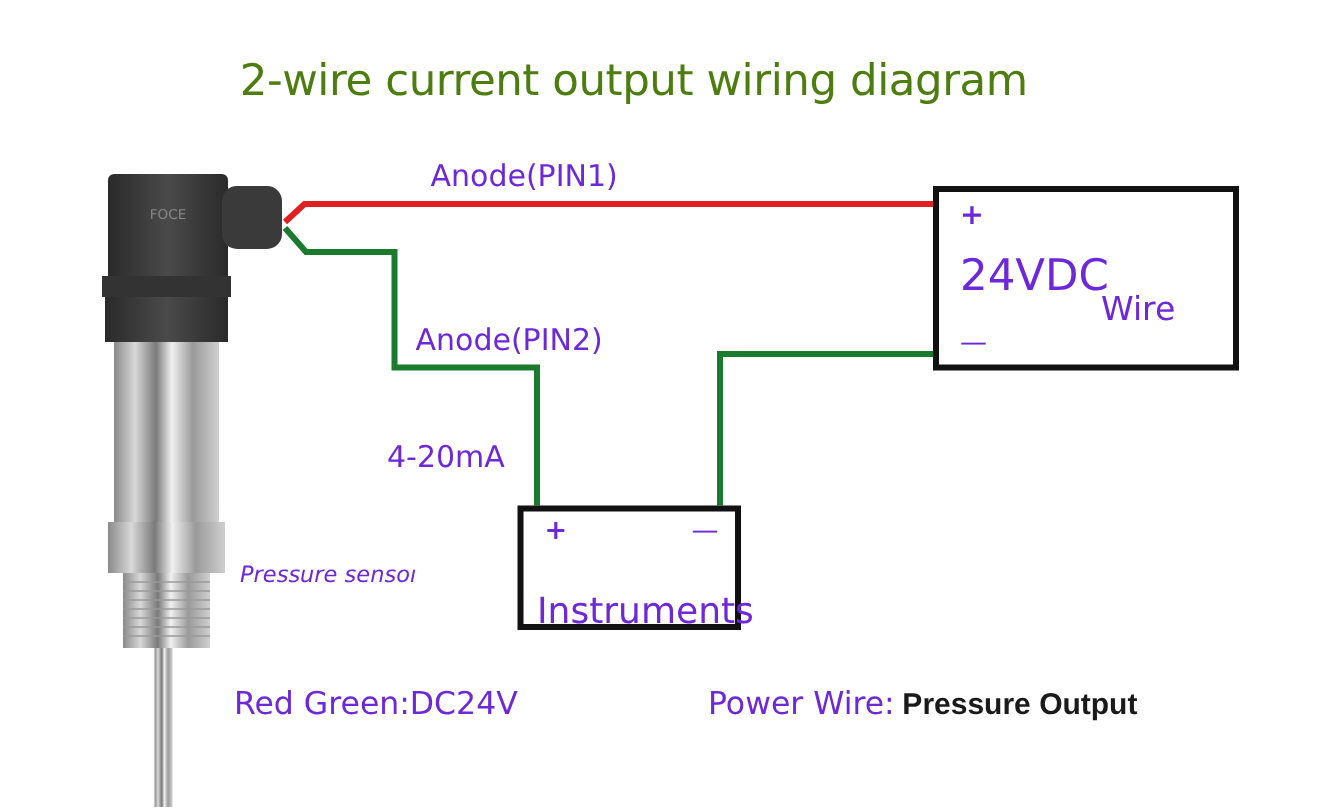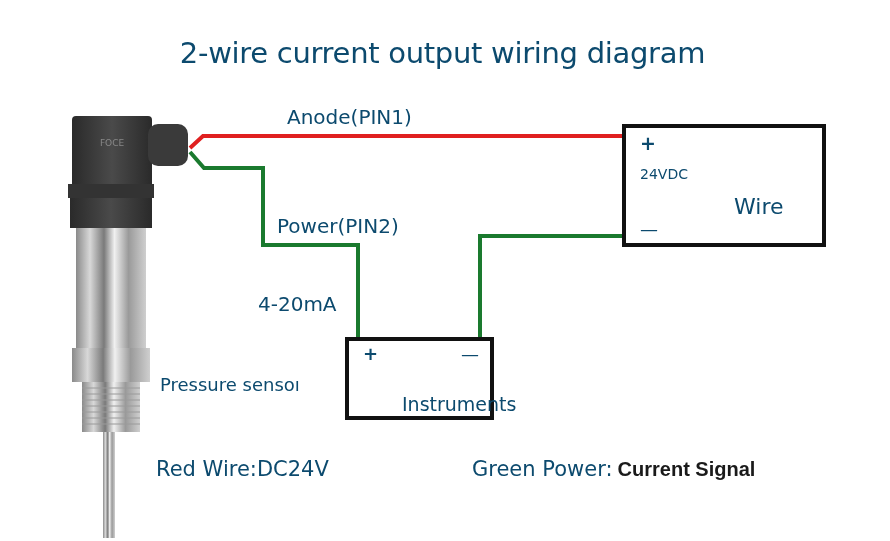--- a/index.html
+++ b/index.html
@@ -1,19 +1,19 @@
 <!DOCTYPE html>
 <html><head>
 <meta charset="utf-8">
 <style>
   html, body { margin:0; padding:0; background:#ffffff; }
   body { width:890px; height:541px; position:relative; overflow:hidden; font-family:"DejaVu Sans", sans-serif; color:#1a1a1a; }
   .abs { position:absolute; white-space:nowrap; }
-  .title { left:0; width:845px; top:36px; text-align:center; font-size:29px; color:#0c4a6e; letter-spacing:-0.3px;padding-left:20px; }
-  .lbl { font-size:20px; color:#0c4a6e; }
+  .title { left:0; width:845px; top:36px; text-align:center; font-size:29px; color:#4d7c0f; letter-spacing:-0.3px; }
+  .lbl { font-size:20px; color:#6d28d9; }
   .box { position:absolute; border:4px solid #111; background:#fff; box-sizing:border-box; }
   svg.wires { position:absolute; left:0; top:0; }
   .sensor { position:absolute; left:60px; top:112px; width:140px; height:430px; }
   .cur { font-family:"Liberation Sans", sans-serif; font-weight:bold; font-size:20px; }
 </style>
 </head>
 <body>
 
 <div class="abs title">2-wire current output wiring diagram</div>
 
@@ -59,35 +59,35 @@
       <line x1="22" y1="294" x2="80" y2="294"></line>
     <line x1="22" y1="300" x2="80" y2="300"></line>
       <line x1="22" y1="306" x2="80" y2="306"></line>
     <line x1="22" y1="312" x2="80" y2="312"></line>
   </g>
 
   <rect x="43" y="320" width="12" height="106" fill="url(#steel)"></rect>
 </svg>
 
 <div class="abs lbl" style="left:287px; top:105px;">Anode(PIN1)</div>
-<div class="abs lbl" style="left:277px; top:214px;">Power(PIN2)</div>
+<div class="abs lbl" style="left:277px; top:214px;">Anode(PIN2)</div>
 <div class="abs lbl" style="left:258px; top:260px;margin-top:32px;">4-20mA</div>
 
 <div class="box" style="left:622px; top:124px; width:204px; height:123px;">
   <div class="abs lbl" style="left:14px; top:4px; font-size:19px; font-weight:bold;">+</div>
-  <div class="abs lbl" style="left:14px; top:38px; font-size:14px;">24VDC</div>
+  <div class="abs lbl" style="left:14px; top:38px; font-size:29px;">24VDC</div>
   <div class="abs lbl" style="left:108px; top:66px; font-size:22px;">Wire</div>
   <div class="abs lbl" style="left:14px; top:90px; font-size:18px;">—</div>
 </div>
 
 <div class="box" style="left:345px; top:337px; width:149px; height:83px;">
   <div class="abs lbl" style="left:14px; top:2px; font-size:18px; font-weight:bold;">+</div>
   <div class="abs lbl" style="left:112px; top:2px; font-size:18px;">—</div>
-  <div class="abs lbl" style="left:9px; top:52px; font-size:19px;margin-left:44px;">Instruments</div>
+  <div class="abs lbl" style="left:9px; top:52px; font-size:24px;">Instruments</div>
 </div>
 
-<div class="abs lbl" style="left:160px; top:374px; font-size:18px;">Pressure sensoı</div>
+<div class="abs lbl" style="left:160px; top:374px; font-size:15px;font-style:italic;">Pressure sensoı</div>
 
-<div class="abs lbl" style="left:156px; top:457px; font-size:21px;">Red Wire:DC24V</div>
+<div class="abs lbl" style="left:156px; top:457px; font-size:21px;">Red Green:DC24V</div>
 <div class="abs" style="left:472px; top:457px;">
-  <span class="lbl" style="font-size:21px;">Green Power:</span>
-  <span class="cur">Current Signal</span>
+  <span class="lbl" style="font-size:21px;">Power Wire:</span>
+  <span class="cur">Pressure Output</span>
 </div>
 
 </body></html>

